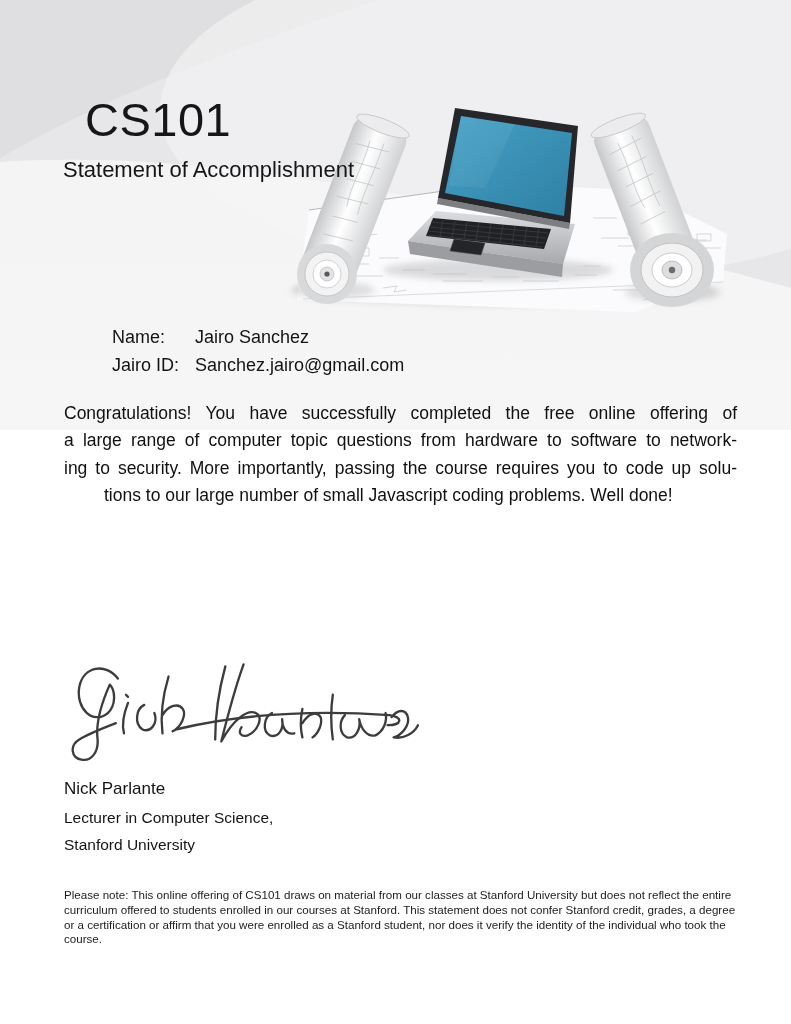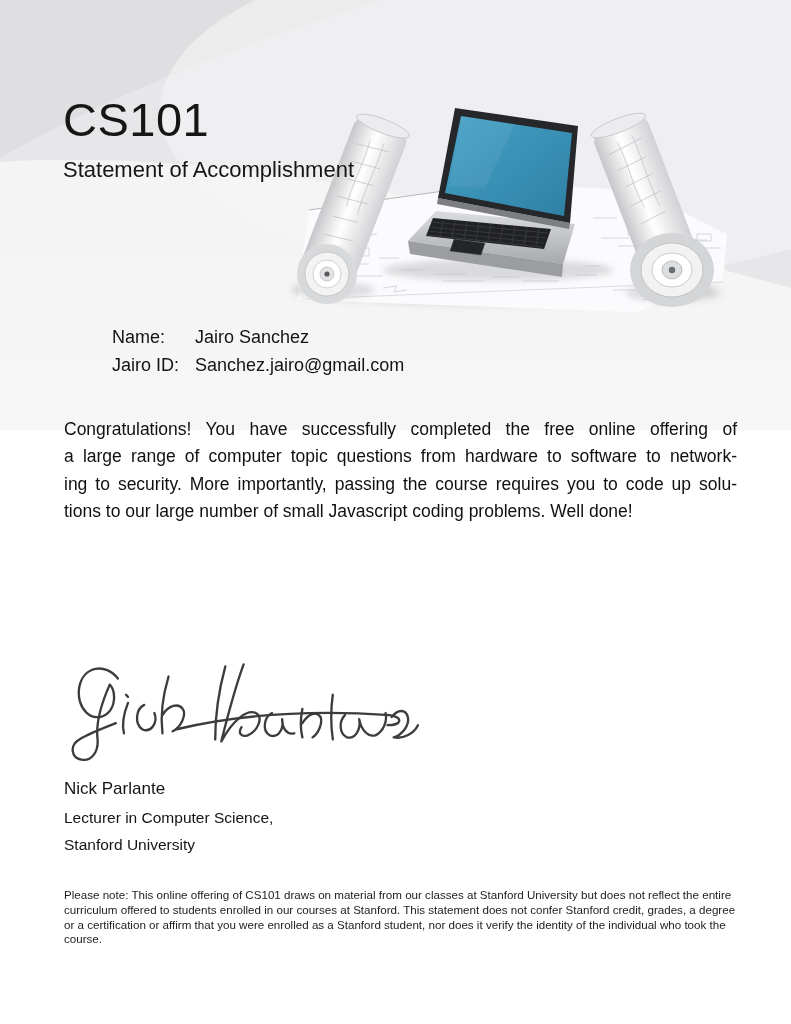--- a/index.html
+++ b/index.html
@@ -3,28 +3,28 @@
 <meta charset="utf-8">
 <style>
   html,body{margin:0;padding:0;background:#ffffff;}
   .page{
     position:relative;width:791px;height:1024px;overflow:hidden;background:#ffffff;
     font-family:"Liberation Sans", sans-serif;color:#141414;
   }
   .bg{position:absolute;left:0;top:0;z-index:0;}
   .illustration{position:absolute;left:283px;top:88px;width:452px;height:237px;z-index:1;}
   .header{position:absolute;left:63px;top:94px;z-index:2;}
-  .course-code{font-size:47px;line-height:52px;letter-spacing:0.5px;color:#161616;}
+  .course-code{font-size:47px;line-height:52px;letter-spacing:0.5px;color:#161616;margin-left:22px;}
   .subtitle{font-size:22px;line-height:32px;margin-top:8px;color:#161616;}
   .recipient{position:absolute;left:64px;top:324px;font-size:18px;line-height:27.5px;z-index:2;margin-left:48px;}
   .rrow{display:flex;}
   .rlabel{width:83px;flex:0 0 83px;}
-  .paragraph{position:absolute;left:64px;top:416px;width:673px;font-size:17.5px;line-height:27.4px;color:#101010;z-index:2;}
+  .paragraph{position:absolute;left:64px;top:400px;width:673px;font-size:17.5px;line-height:27.4px;color:#101010;z-index:2;}
   .pline{text-align:justify;text-align-last:justify;white-space:normal;}
-  .pline.last{text-align:left;text-align-last:left;}
+  .pline.last{text-align:left;text-align-last:left;margin-left:40px;}
   .signature{position:absolute;left:55px;top:650px;width:365px;height:122px;z-index:2;}
   .signer-name{position:absolute;left:64px;top:779px;font-size:17px;z-index:2;}
   .signer-title{position:absolute;left:64px;top:809px;font-size:15.5px;z-index:2;}
   .signer-inst{position:absolute;left:64px;top:836px;font-size:15.5px;z-index:2;}
   .disclaimer{position:absolute;left:64px;top:888px;width:684px;font-size:11.6px;line-height:14.8px;color:#1c1c1c;z-index:2;}
 </style>
 </head>
 <body>
 
 <div class="page">

